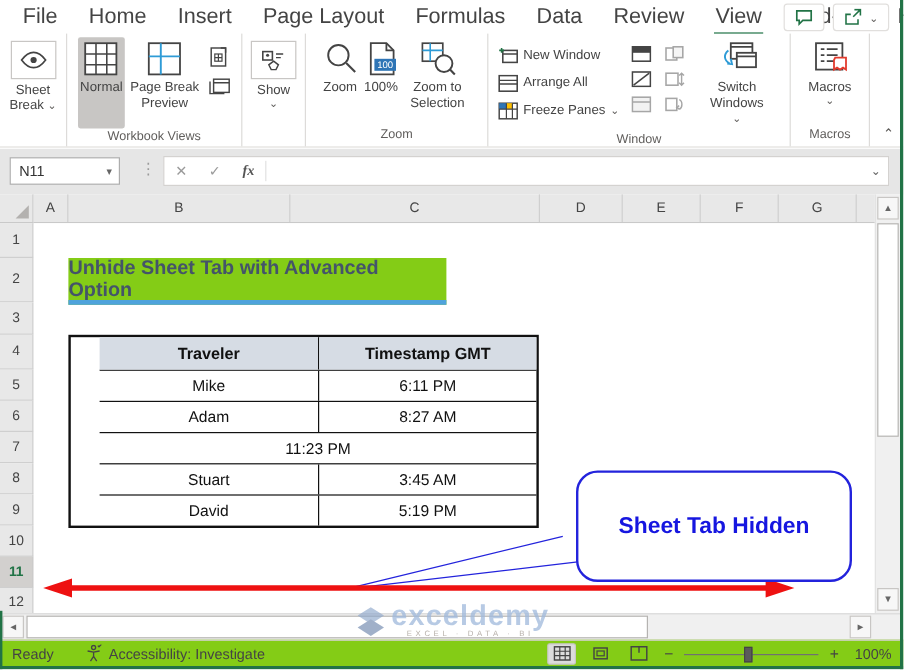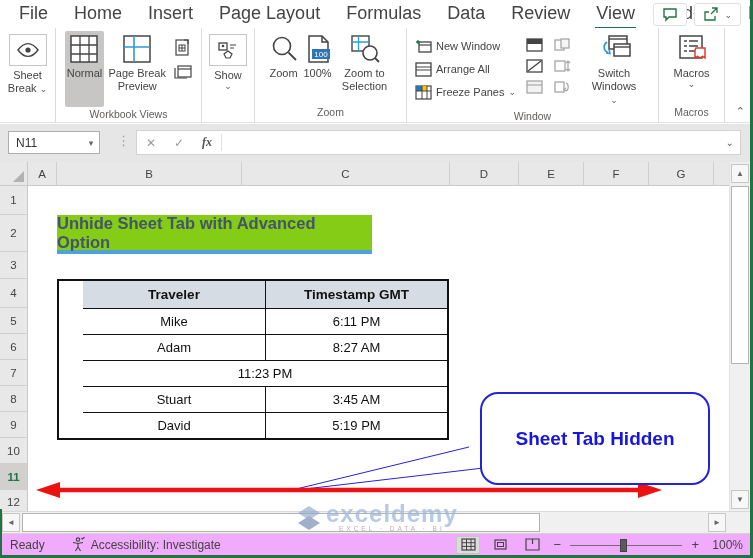--- a/index.html
+++ b/index.html
@@ -81,21 +81,21 @@
   #hscrollrow .right { position:absolute; left:708px; top:1px; height:19px; }
   #hscrollrow .hthumb { position:absolute; left:22px; top:1px; width:518px; height:19px; background:#fff; border:1px solid #b5b3b1; }
 
   
   #watermark { position:absolute; left:296px; top:503px; display:flex; align-items:center; gap:4px; z-index:12; pointer-events:none; }
   #watermark .wm-text { display:flex; flex-direction:column; align-items:center; }
   #watermark .brand { font-size:24px; font-weight:bold; color:#9fb9dc; opacity:.75; letter-spacing:1px; line-height:22px; }
   #watermark .tagline { font-size:6.5px; letter-spacing:3px; color:#b0a9a2; opacity:.9; line-height:8px; }
 
   
-  #statusbar { position:absolute; left:0; top:533px; width:753px; height:22px; background:#f0abfc; border-top:1px solid #d4d2d0; display:flex; align-items:center; font-size:12px; color:#444; z-index:9; }
+  #statusbar { position:absolute; left:0; top:533px; width:753px; height:22px; background:#84cc16; border-top:1px solid #d4d2d0; display:flex; align-items:center; font-size:12px; color:#444; z-index:9; }
   #statusbar .ready { margin-left:10px; }
   #statusbar .acc { margin-left:26px; display:flex; align-items:center; gap:5px; }
   #sb-right { position:absolute; right:10px; display:flex; align-items:center; gap:8px; }
   .viewicon { width:24px; height:18px; display:flex; align-items:center; justify-content:center; border-radius:2px; }
   .viewicon.sel { background:#dcdcdc; border:1px solid #c8c6c4; }
   .zslider { position:relative; width:112px; height:14px; }
   .zslider .track { position:absolute; left:0; right:0; top:7px; height:1px; background:#707070; }
   .zslider .tick { position:absolute; left:50%; top:3px; width:1px; height:9px; background:#707070; }
   .zslider .zthumb { position:absolute; left:44%; top:1px; width:7px; height:13px; background:#5a5a5a; border:1px solid #444; }
   .zsign { font-size:13px; color:#444; width:10px; text-align:center; }

